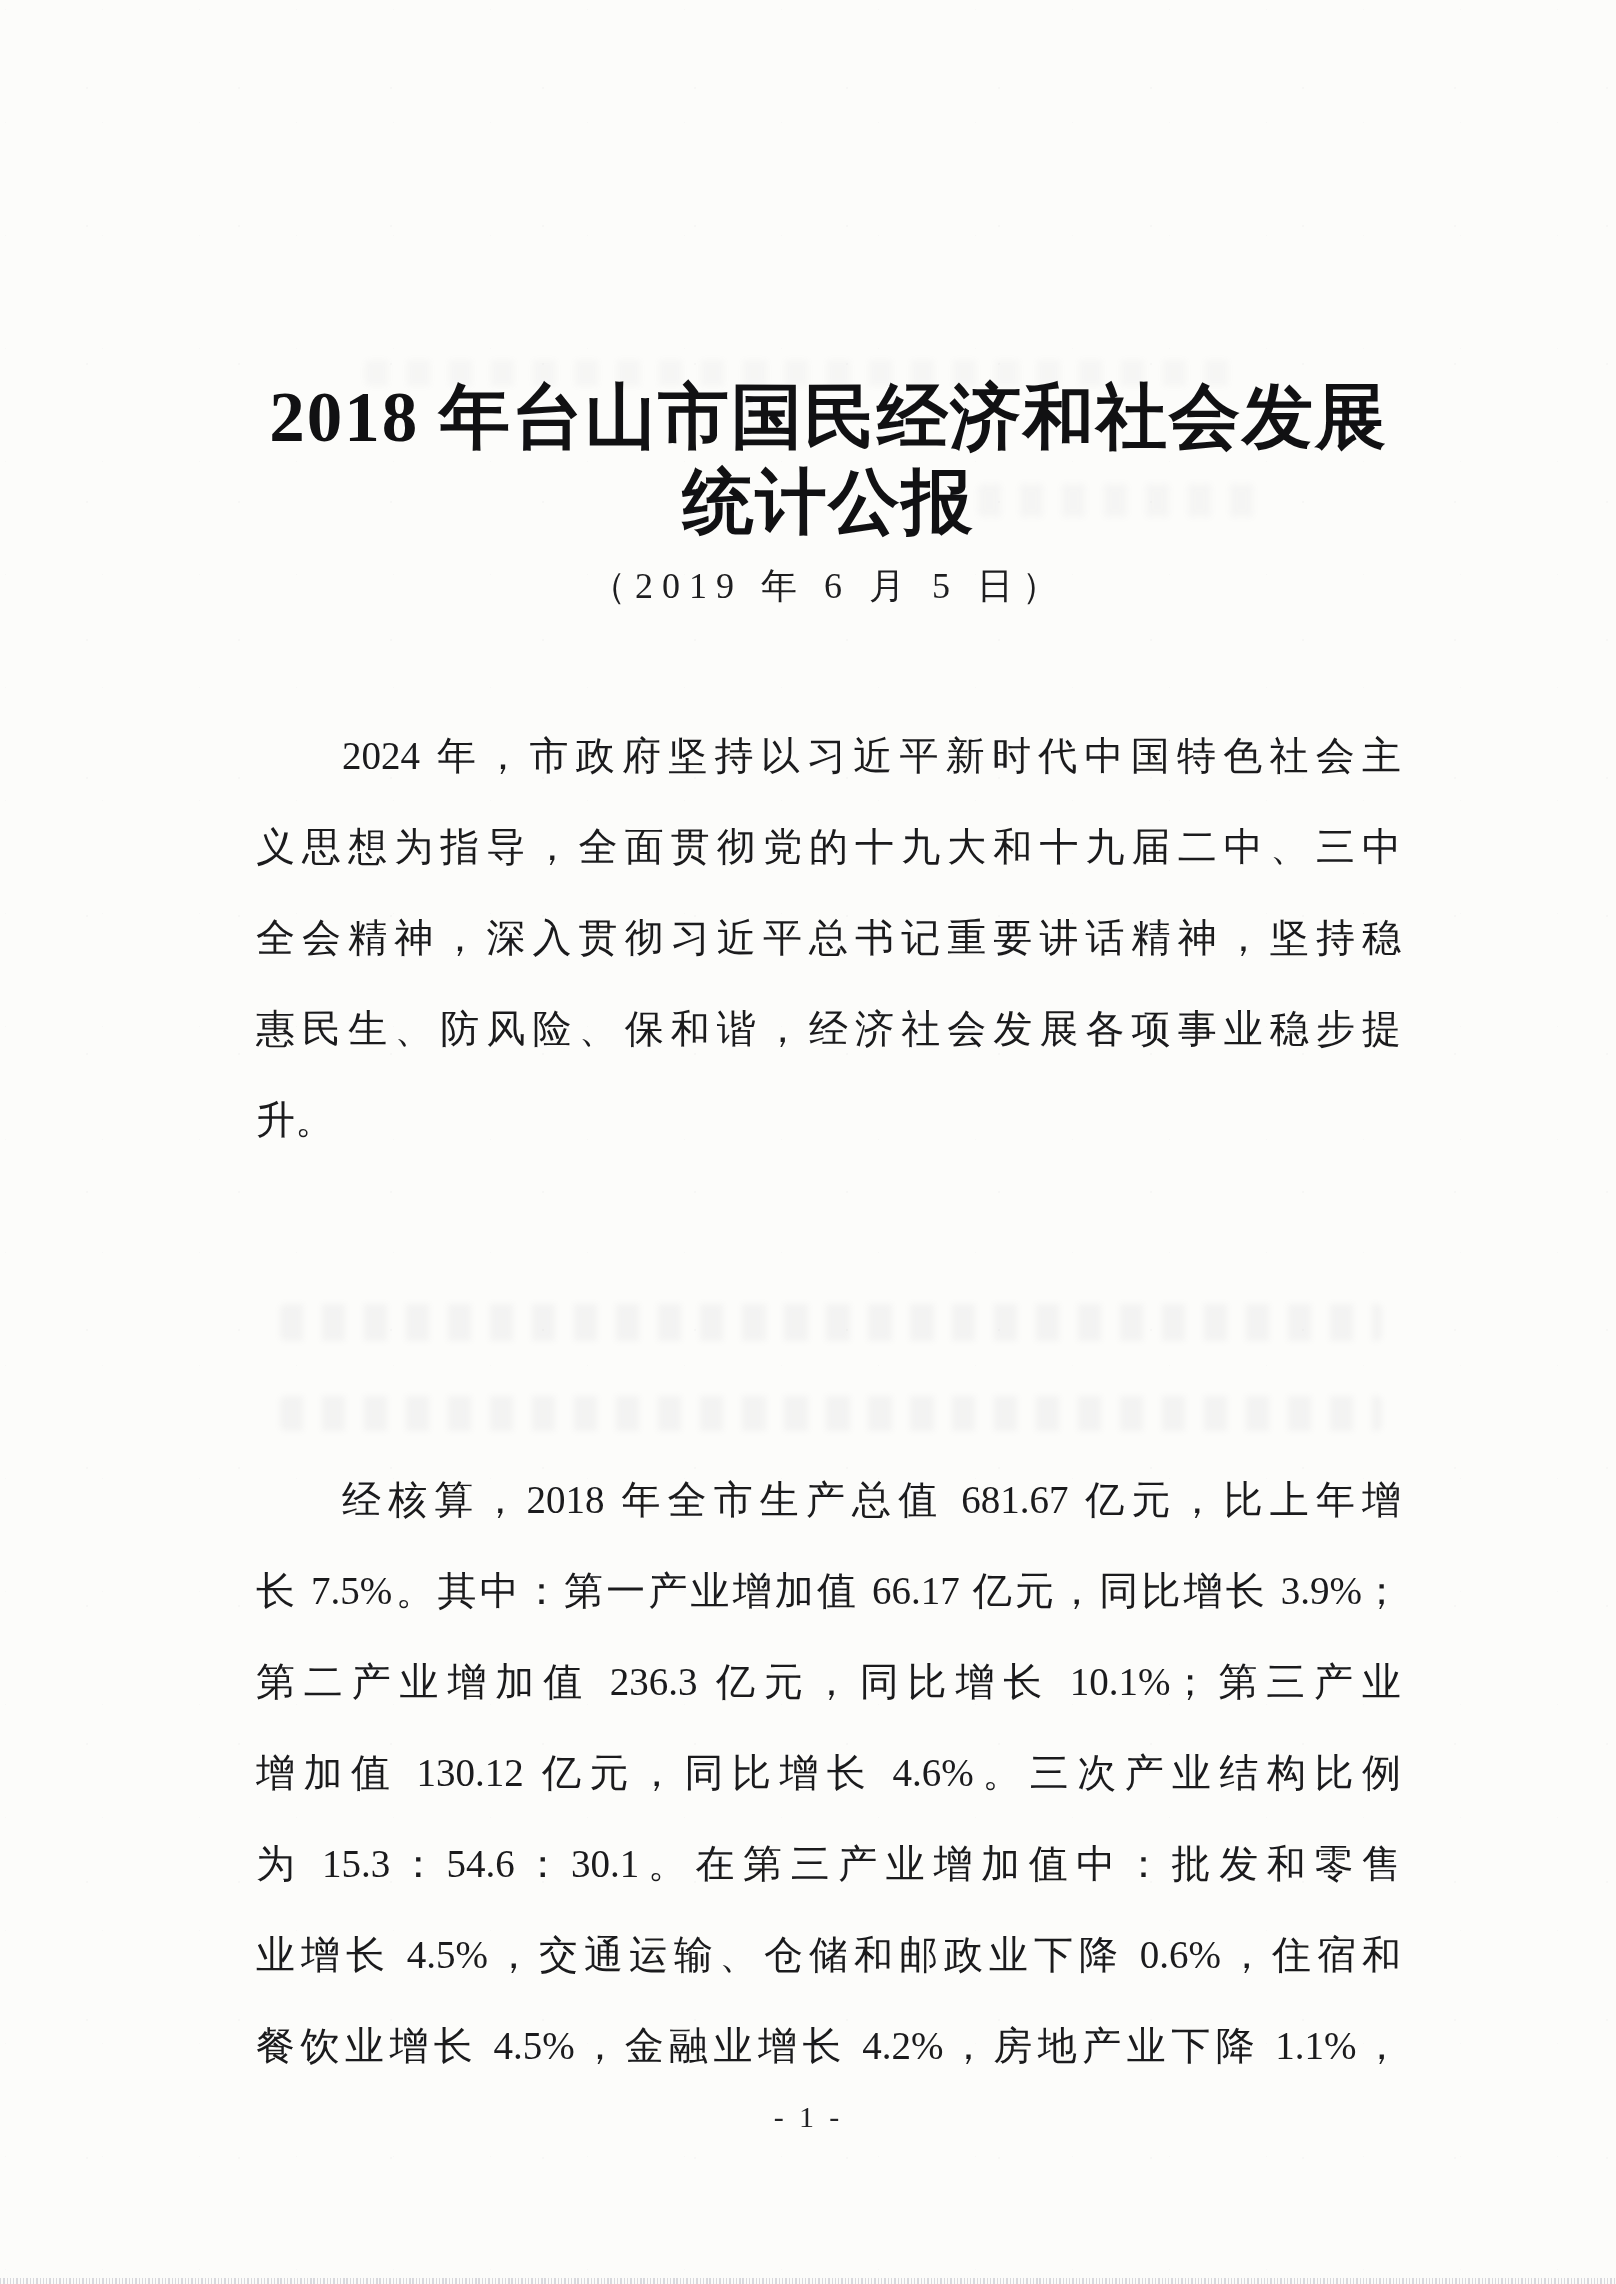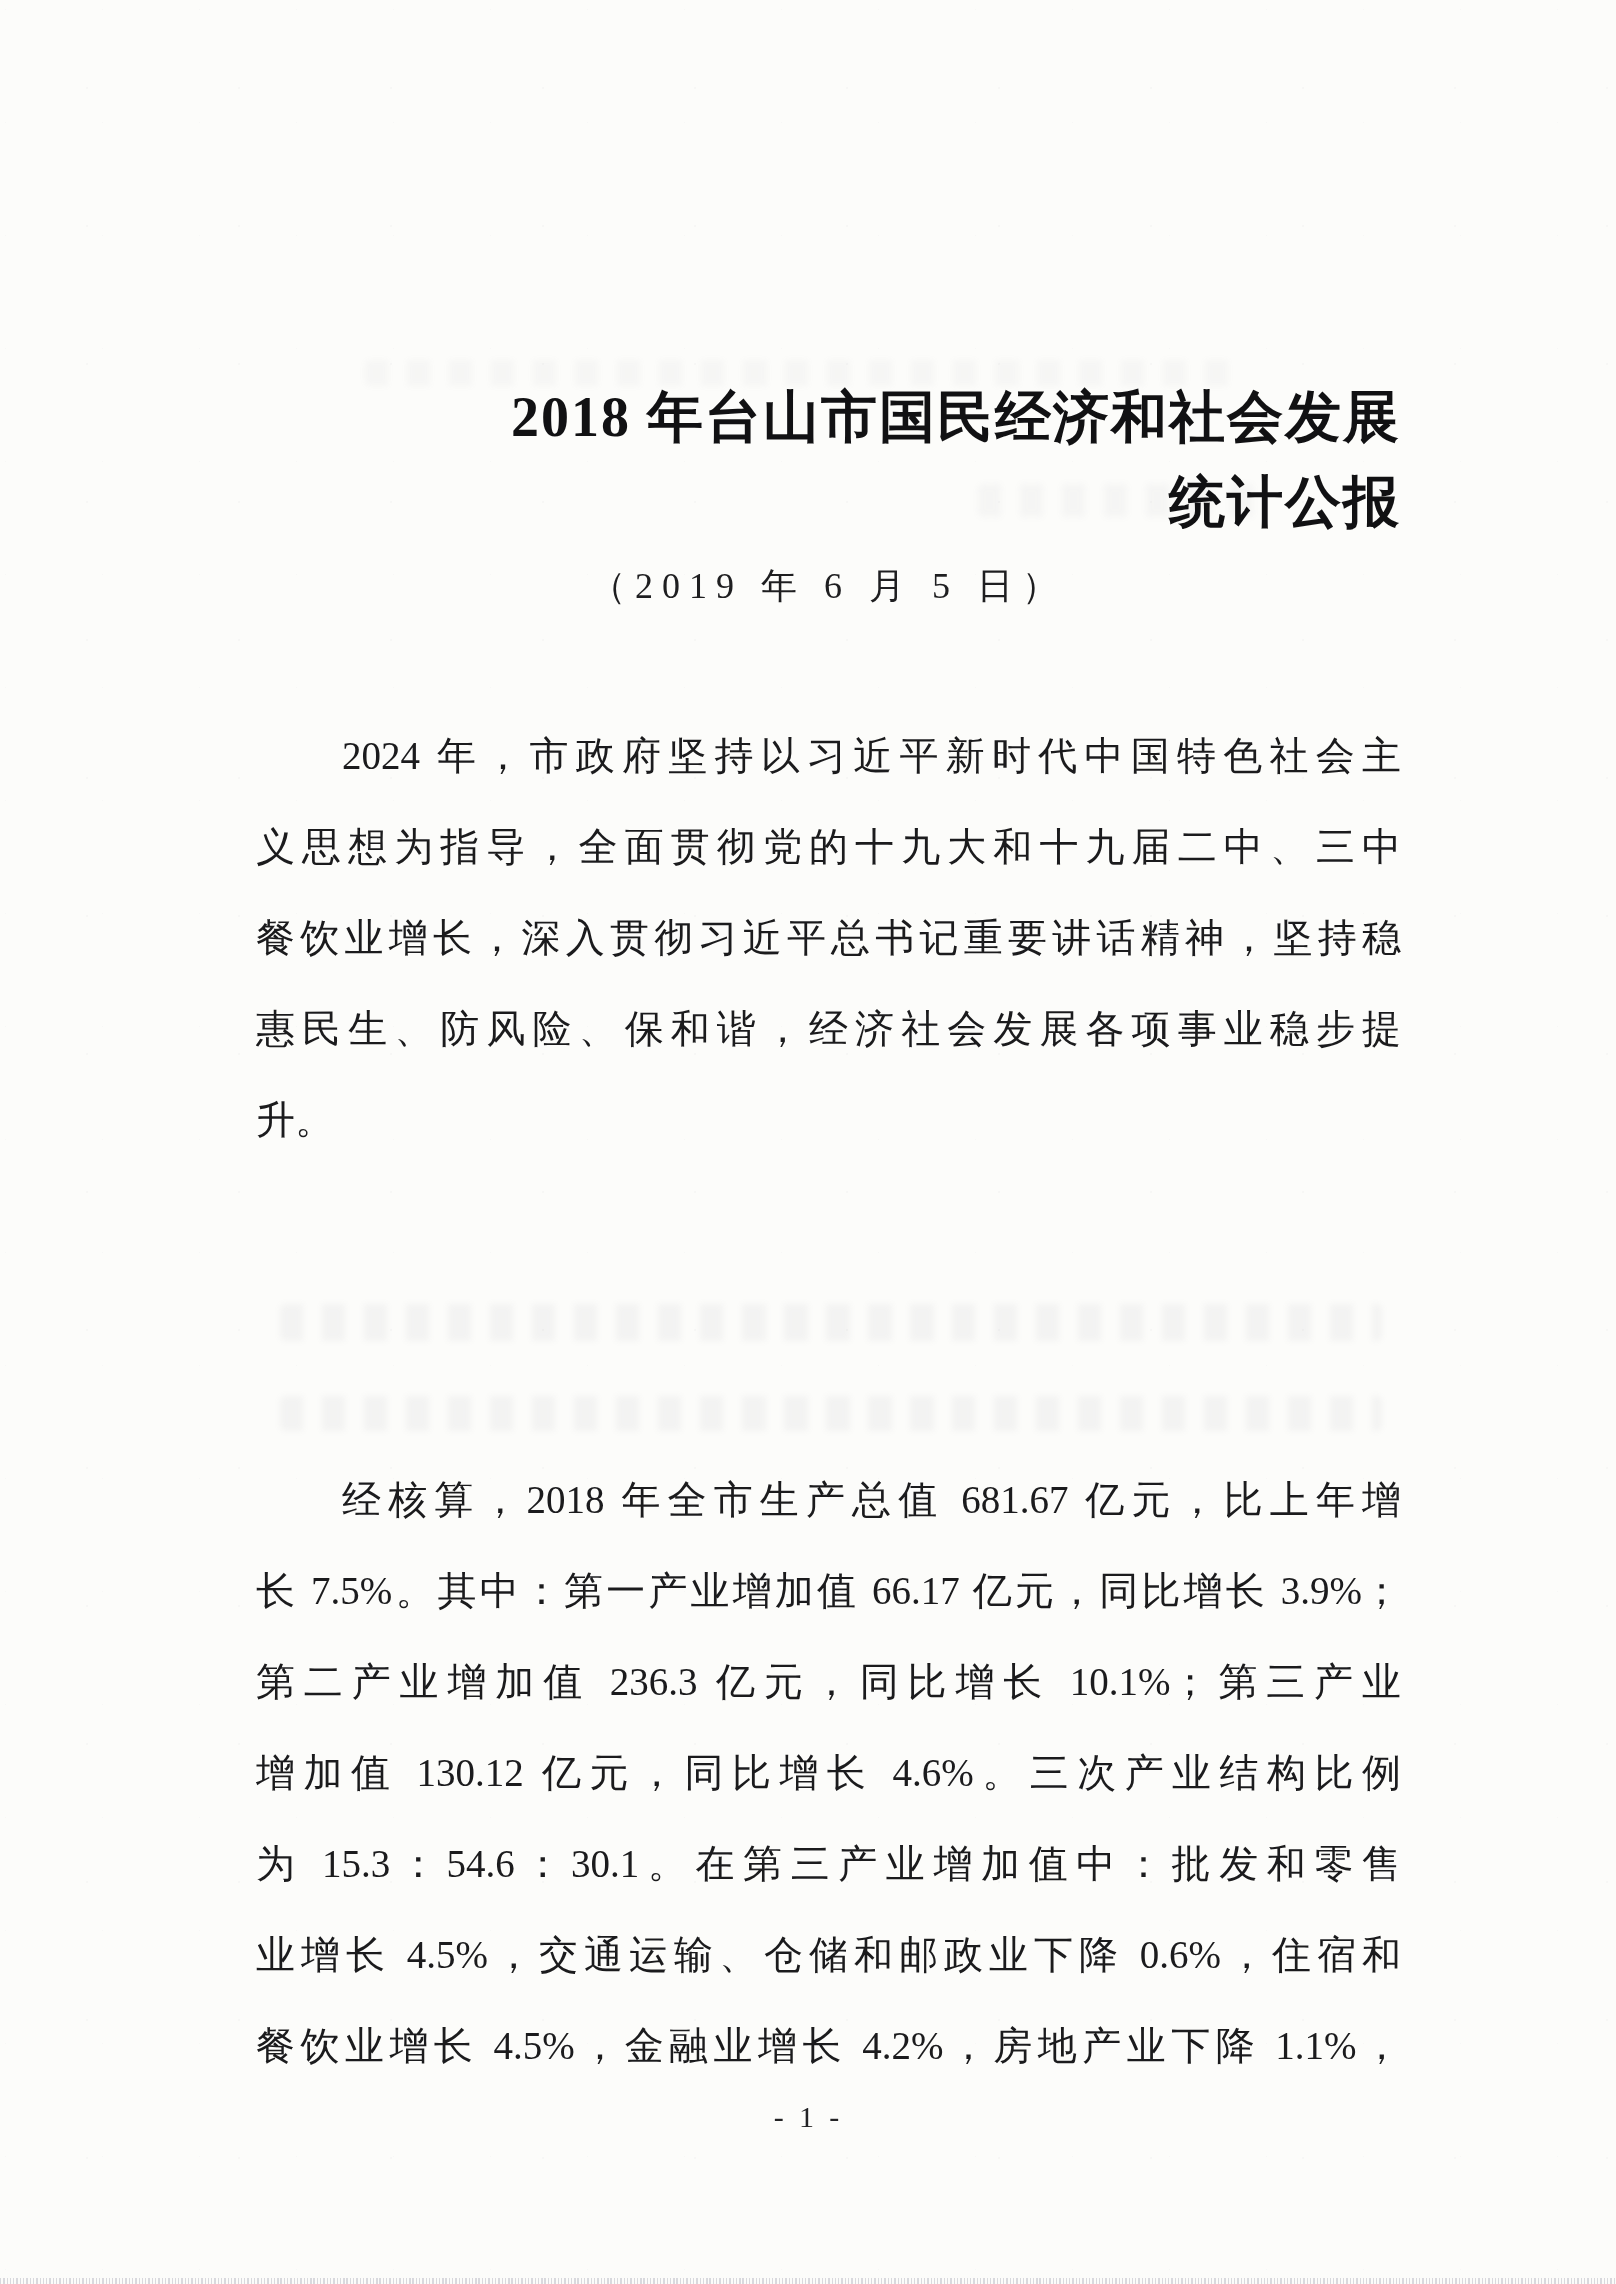--- a/index.html
+++ b/index.html
@@ -34,24 +34,23 @@
     top: 375px;
     left: 256px;
     width: 1145px;
     margin: 0;
     text-align: center;
     font-weight: 700;
     color: #111113;
   }
   .t-line {
     display: block;
-    font-size: 56px;
+    font-size: 71px;
     line-height: 85px;
     letter-spacing: 2px;
-    text-align: right;
   }
 
   .date {
     position: absolute;
     top: 563px;
     left: 256px;
     width: 1145px;
     text-align: center;
     font-size: 36px;
     line-height: 46px;
@@ -150,21 +149,21 @@
   <h1 class="title">
     <span class="t-line">2018 年台山市国民经济和社会发展</span>
     <span class="t-line">统计公报</span>
   </h1>
 
   <div class="date">（2019 年 6 月 5 日）</div>
 
   <div class="para para1">
     <div class="bl indent">2024 年，市政府坚持以习近平新时代中国特色社会主</div>
     <div class="bl">义思想为指导，全面贯彻党的十九大和十九届二中、三中</div>
-    <div class="bl">餐饮业增长，深入贯彻习近平总书记重要讲话精神，坚持稳</div>
+    <div class="bl">全会精神，深入贯彻习近平总书记重要讲话精神，坚持稳</div>
     <div class="bl">惠民生、防风险、保和谐，经济社会发展各项事业稳步提</div>
     <div class="bl end">升。</div>
   </div>
 
 
   <div class="para para2">
     <div class="bl indent">经核算，2018 年全市生产总值 681.67 亿元，比上年增</div>
     <div class="bl">长 7.5%。其中：第一产业增加值 66.17 亿元，同比增长 3.9%；</div>
     <div class="bl">第二产业增加值 236.3 亿元，同比增长 10.1%；第三产业</div>
     <div class="bl">增加值 130.12 亿元，同比增长 4.6%。三次产业结构比例</div>

